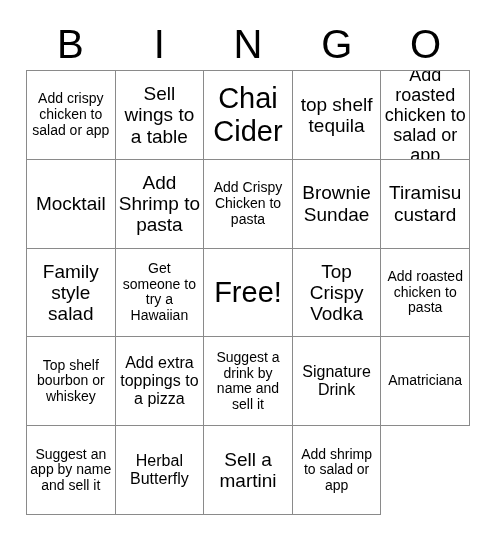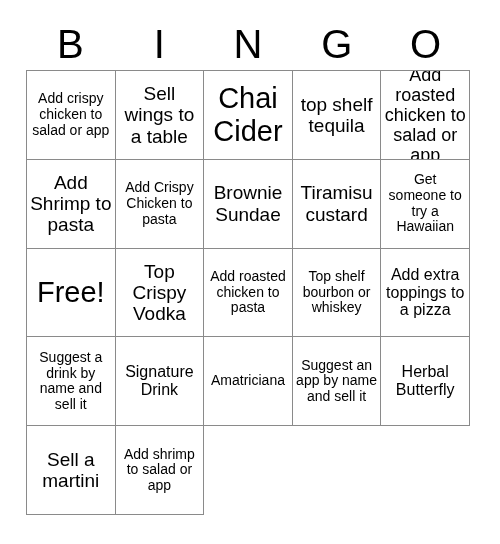--- a/index.html
+++ b/index.html
@@ -106,32 +106,38 @@
         <span class="txt">Chai Cider</span>
       </div>
     <div class="cell s-lg">
         <span class="txt">top shelf tequila</span>
       </div>
     <div class="cell s-xs">
         <span class="txt">Add roasted chicken to salad or app</span>
       </div>
 
     <div class="cell s-lg">
+        <span class="txt">Mocktail</span>
+      </div>
+    <div class="cell s-lg">
         <span class="txt">Add Shrimp to pasta</span>
       </div>
     <div class="cell s-sm">
         <span class="txt">Add Crispy Chicken to pasta</span>
       </div>
     <div class="cell s-lg">
         <span class="txt">Brownie Sundae</span>
       </div>
     <div class="cell s-lg">
         <span class="txt">Tiramisu custard</span>
       </div>
 
+    <div class="cell s-lg">
+        <span class="txt">Family style salad</span>
+      </div>
     <div class="cell s-sm">
         <span class="txt">Get someone to try a Hawaiian</span>
       </div>
     <div class="cell s-free">
         <span class="txt">Free!</span>
       </div>
     <div class="cell s-lg">
         <span class="txt">Top Crispy Vodka</span>
       </div>
     <div class="cell s-sm">

